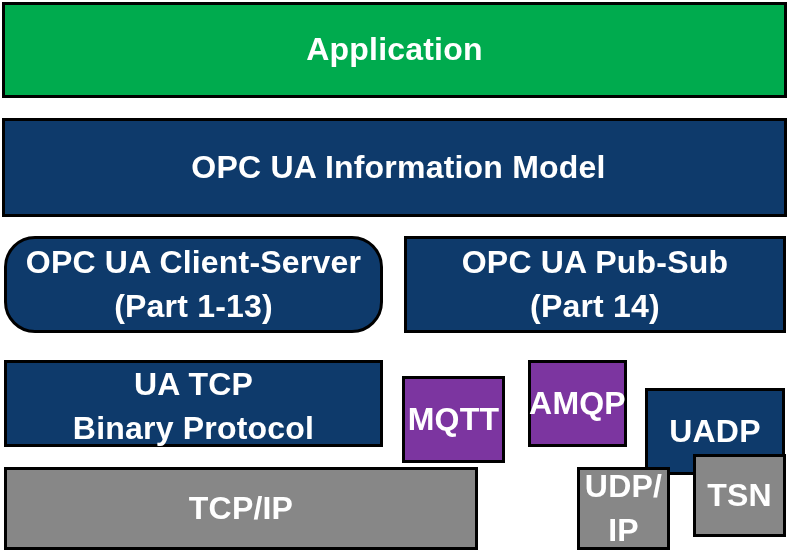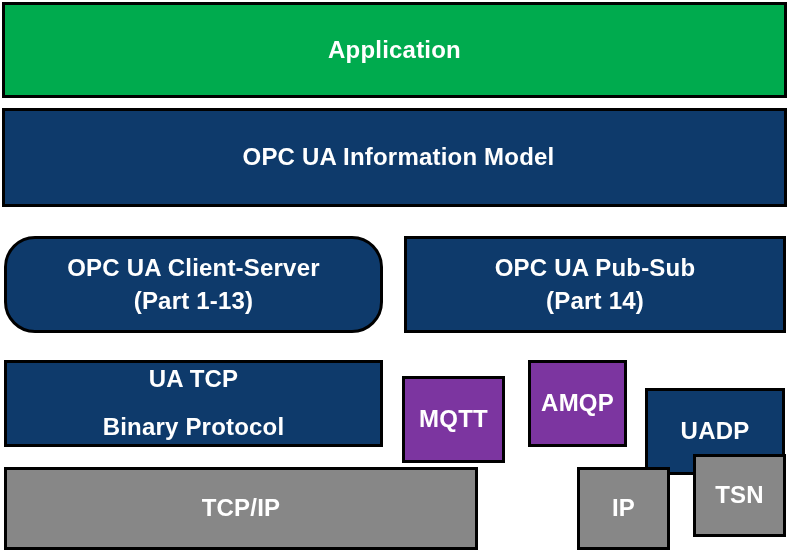--- a/index.html
+++ b/index.html
@@ -18,38 +18,38 @@
   .box {
     position: absolute;
     box-sizing: border-box;
     border: 3px solid #7f1d1d;
     display: flex;
     flex-direction: column;
     align-items: center;
     justify-content: center;
     color: #ffffff;
     font-weight: bold;
-    font-size: 24px;
+    font-size: 32px;
     line-height: 1.36;
     text-align: center;
     white-space: nowrap;
     letter-spacing: 0.2px;
   }
   .box-line {
     display: block;
   }
 </style>
 </head>
 <body>
 
 <div class="stage" style="background: rgb(255, 255, 255);">
     <div class="box" style="left: 2px; top: 2px; width: 785px; height: 96px; background: rgb(0, 171, 78); border-color: rgb(0, 0, 0); color: rgb(255, 255, 255);">
       <div class="box-line">Application</div>
     </div>
-    <div class="box" style="left: 2px; top: 108px; width: 785px; height: 99px; background: rgb(14, 58, 107); border-color: rgb(0, 0, 0); color: rgb(255, 255, 255); padding-left: 8px;">
+    <div class="box" style="left: 2px; top: 118px; width: 785px; height: 99px; background: rgb(14, 58, 107); border-color: rgb(0, 0, 0); color: rgb(255, 255, 255); padding-left: 8px;">
       <div class="box-line">OPC UA Information Model</div>
     </div>
     <div class="box" style="left: 4px; top: 236px; width: 379px; height: 97px; background: rgb(14, 58, 107); border-color: rgb(0, 0, 0); color: rgb(255, 255, 255); border-radius: 31px;">
       <div class="box-line">OPC UA Client-Server</div>
       <div class="box-line">(Part 1-13)</div>
     </div>
     <div class="box" style="left: 404px; top: 236px; width: 382px; height: 97px; background: rgb(14, 58, 107); border-color: rgb(0, 0, 0); color: rgb(255, 255, 255); align-items: center;">
       <div class="box-line">OPC UA Pub-Sub</div>
       <div class="box-line">(Part 14)</div>
     </div>
@@ -63,18 +63,19 @@
     <div class="box" style="left: 528px; top: 360px; width: 99px; height: 87px; background: rgb(124, 53, 160); border-color: rgb(0, 0, 0); color: rgb(255, 255, 255);">
       <div class="box-line">AMQP</div>
     </div>
     <div class="box" style="left: 645px; top: 360px; width: 140px; height: 87px; background: rgb(14, 58, 107); border-color: rgb(0, 0, 0); color: rgb(255, 255, 255); margin-top: 28px;">
       <div class="box-line">UADP</div>
     </div>
     <div class="box" style="left: 4px; top: 467px; width: 474px; height: 83px; background: rgb(135, 135, 135); border-color: rgb(0, 0, 0); color: rgb(255, 255, 255);">
       <div class="box-line">TCP/IP</div>
     </div>
     <div class="box" style="left: 577px; top: 467px; width: 93px; height: 83px; background: rgb(135, 135, 135); border-color: rgb(0, 0, 0); color: rgb(255, 255, 255);">
+      <div class="box-line">UDP/</div>
       <div class="box-line">IP</div>
     </div>
     <div class="box" style="left: 693px; top: 454px; width: 93px; height: 83px; background: rgb(135, 135, 135); border-color: rgb(0, 0, 0); color: rgb(255, 255, 255);">
       <div class="box-line">TSN</div>
     </div>
   </div>
 
 </body></html>

